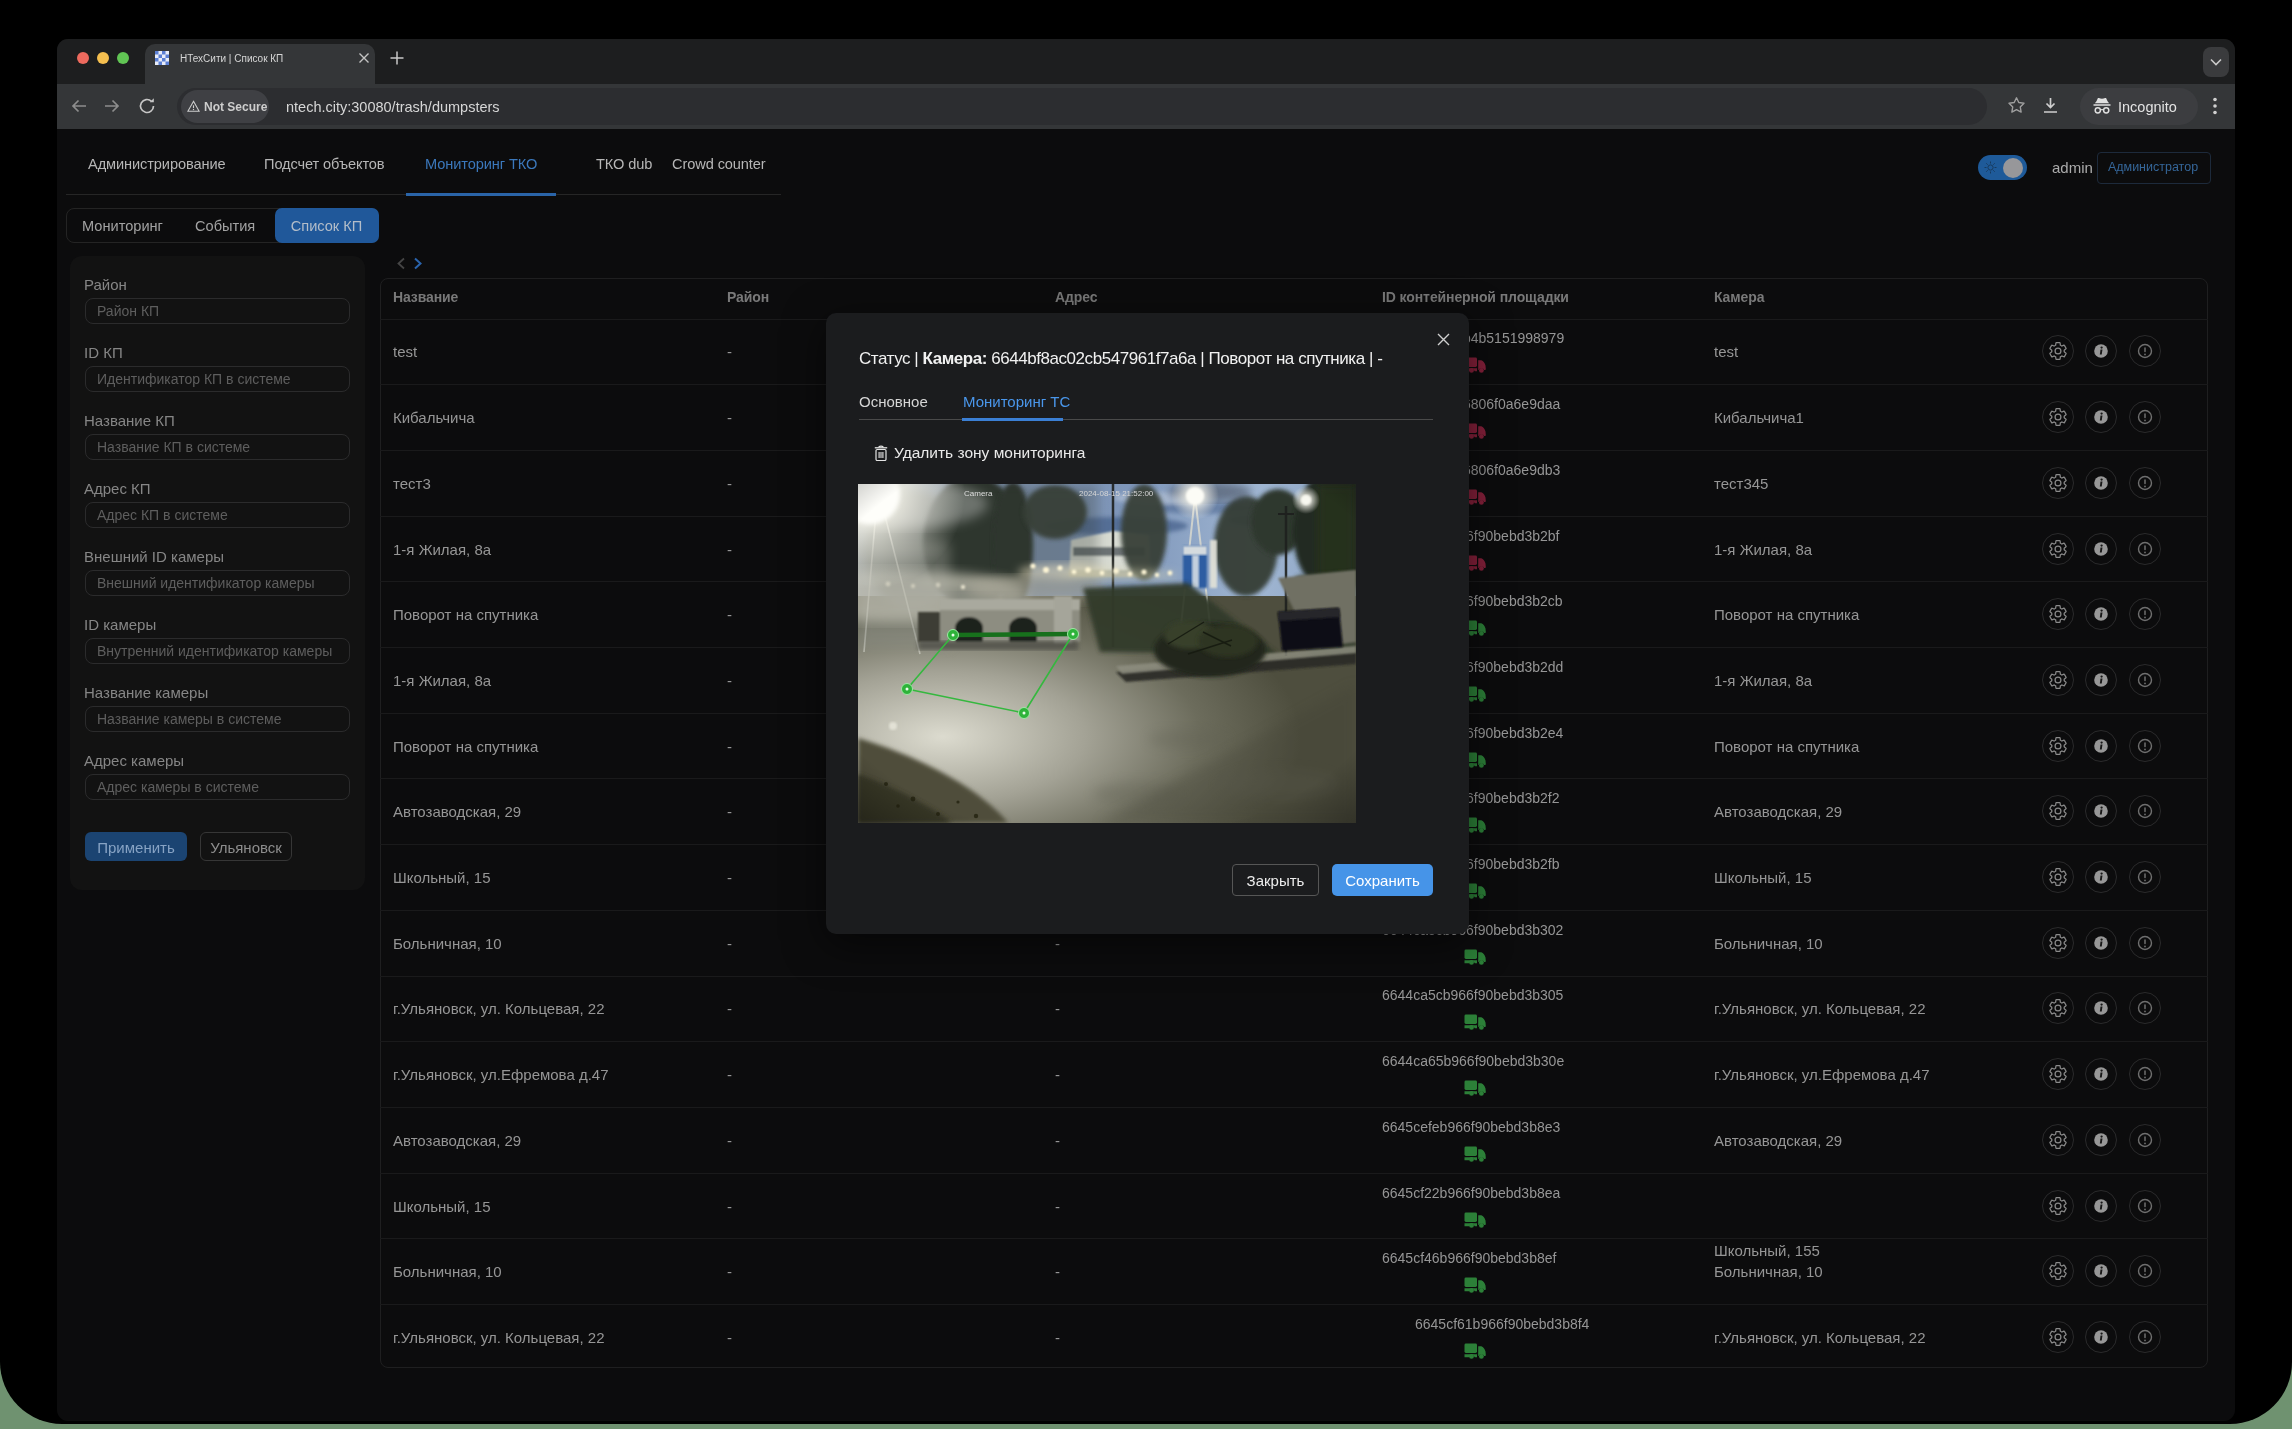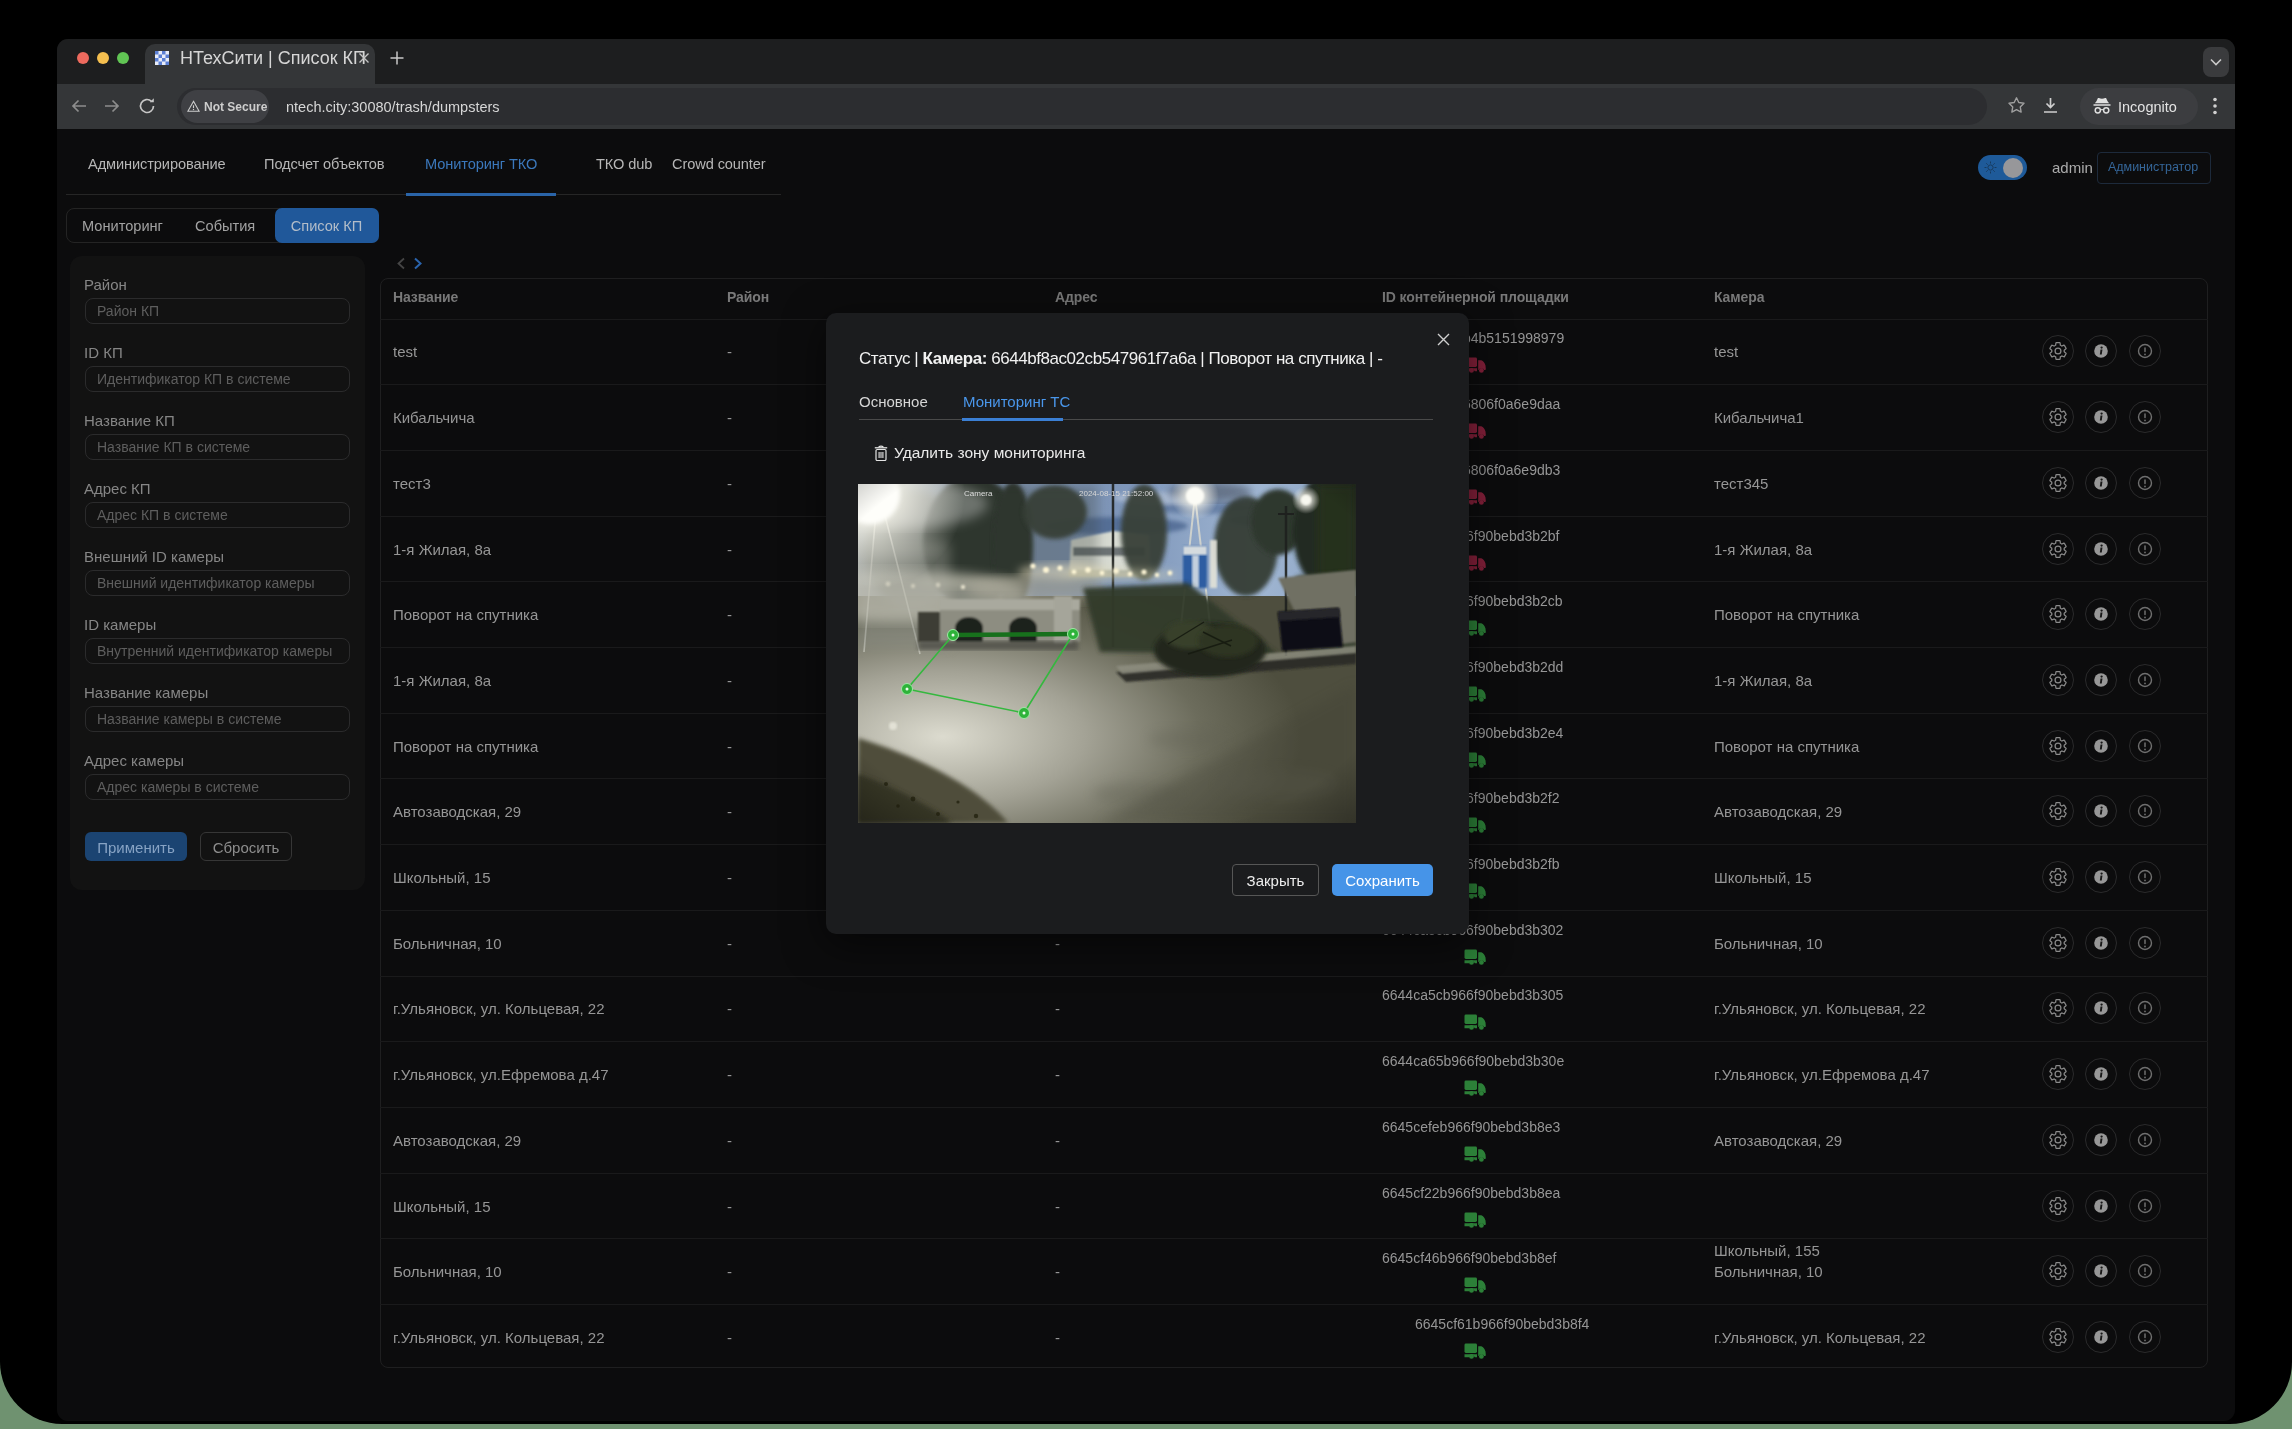--- a/index.html
+++ b/index.html
@@ -67,21 +67,21 @@
           <rect width="3.5" height="3.5"></rect>
           <rect x="7" width="3.5" height="3.5"></rect>
           <rect x="3.5" y="3.5" width="3.5" height="3.5"></rect>
           <rect x="10.5" y="3.5" width="3.5" height="3.5"></rect>
           <rect y="7" width="3.5" height="3.5"></rect>
           <rect x="7" y="7" width="3.5" height="3.5"></rect>
           <rect x="3.5" y="10.5" width="3.5" height="3.5"></rect>
           <rect x="10.5" y="10.5" width="3.5" height="3.5"></rect>
         </g>
       </svg>
-<div class="t" style="left:123px;top:19px;font-size:18px;color:#d6d6d6">НТехСити | Список КП</div>
+<div class="t" style="left:123px;top:19px;font-size:10px;color:#d6d6d6">НТехСити | Список КП</div>
 <svg class="abs" style="left:301px;top:13px" width="12" height="12" viewBox="0 0 12 12">
         <path d="M1.5 1.5 L10.5 10.5 M10.5 1.5 L1.5 10.5" stroke="#c4c4c4" stroke-width="1.4"></path>
       </svg>
 <svg class="abs" style="left:333px;top:12px" width="14" height="14" viewBox="0 0 14 14">
         <path d="M7 0.5 V13.5 M0.5 7 H13.5" stroke="#c9c9c9" stroke-width="1.5"></path>
       </svg>
 <div class="abs" style="left:2146px;top:8px;width:26px;height:30px;border-radius:8px;background:#3a3b3d"></div>
 <svg class="abs" style="left:2152px;top:18px" width="14" height="10" viewBox="0 0 14 10">
         <path d="M2 2.5 L7 7.5 L12 2.5" fill="none" stroke="#c9c9c9" stroke-width="1.6"></path>
       </svg>
@@ -186,21 +186,21 @@
 <div class="t ph" style="left:97px;top:651px;">Внутренний идентификатор камеры</div>
 <div class="t lbl" style="left:84px;top:692px;">Название камеры</div>
 <div class="input" style="left:85px;top:706px"></div>
 <div class="t ph" style="left:97px;top:719px;">Название камеры в системе</div>
 <div class="t lbl" style="left:84px;top:760px;">Адрес камеры</div>
 <div class="input" style="left:85px;top:774px"></div>
 <div class="t ph" style="left:97px;top:787px;">Адрес камеры в системе</div>
 <div class="abs" style="left:85px;top:832px;width:102px;height:29px;border-radius:6px;background:#1b4472"></div>
 <div class="t" style="left:136px;top:846.5px;font-size:15px;color:#87a3c4;transform:translate(-50%,-50%)">Применить</div>
 <div class="abs" style="left:200px;top:832px;width:92px;height:29px;border:1px solid #363636;border-radius:6px;box-sizing:border-box"></div>
-<div class="t" style="left:246px;top:846.5px;font-size:15px;color:#8d8d8d;transform:translate(-50%,-50%)">Сбросить</div>
+<div class="t" style="left:246px;top:846.5px;font-size:15px;color:#8d8d8d;transform:translate(-50%,-50%)">Ульяновск</div>
 
 <div class="abs" style="left:380px;top:278px;width:1828px;height:1090px;border:1px solid #1f1f20;border-radius:8px;box-sizing:border-box"></div>
 <div class="t hdr" style="left:393px;top:297px">Название</div>
 <div class="t hdr" style="left:727px;top:297px">Район</div>
 <div class="t hdr" style="left:1055px;top:297px">Адрес</div>
 <div class="t hdr" style="left:1382px;top:297px">ID контейнерной площадки</div>
 <div class="t hdr" style="left:1714px;top:297px">Камера</div>
 <div class="abs" style="left:380px;top:278px;width:1828px;height:1090px;overflow:hidden">
 <div style="position:absolute;left:-380px;top:-278px;width:2292px;height:1429px">
 <div class="abs" style="left:380px;top:318.5px;width:1828px;height:1px;background:#1a1a1b"></div>

